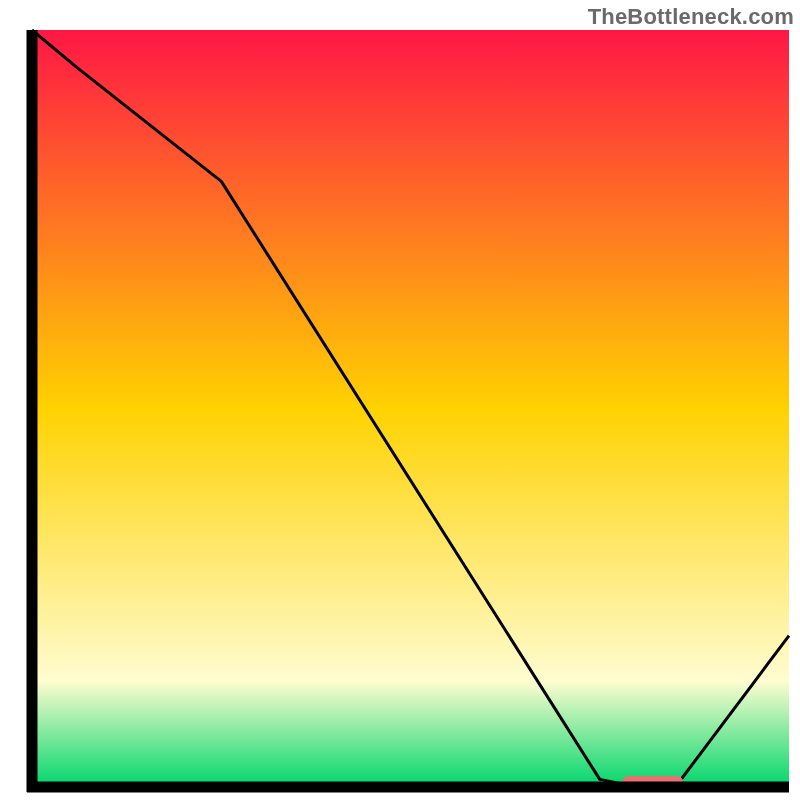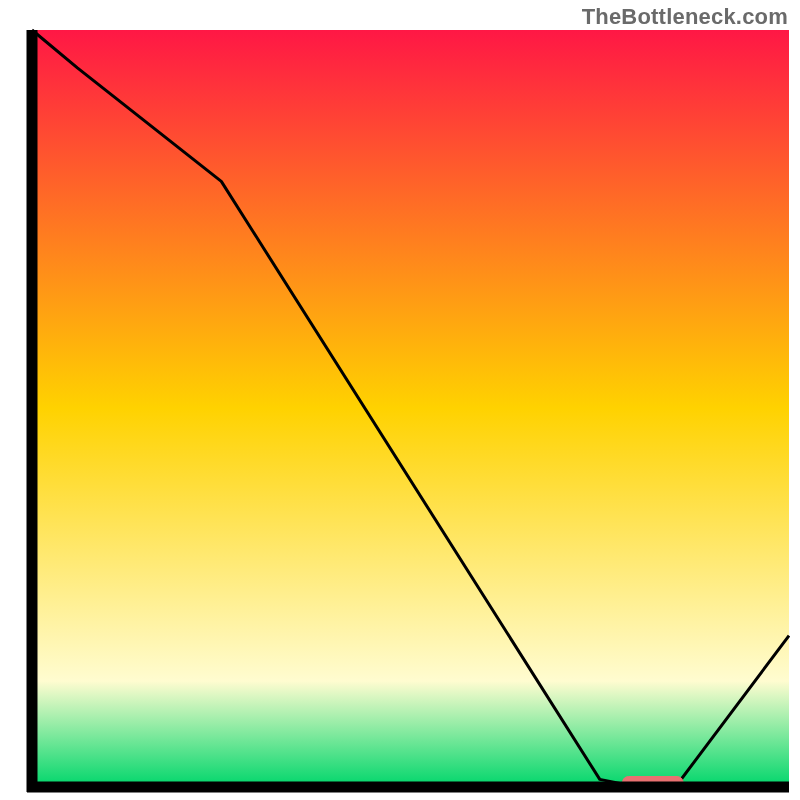--- a/index.html
+++ b/index.html
@@ -12,21 +12,21 @@
     font-family: Arial, Helvetica, sans-serif;
   }
   .container {
     position: relative;
     width: 800px;
     height: 800px;
   }
   .attribution {
     position: absolute;
     top: 4px;
-    right: 12px;
+    right: 6px;
     font-size: 22px;
     font-weight: 600;
     color: #6a6a6a;
     letter-spacing: 0.2px;
     -webkit-font-smoothing: antialiased;
   }
   svg.plot {
     position: absolute;
     left: 0;
     top: 0;

